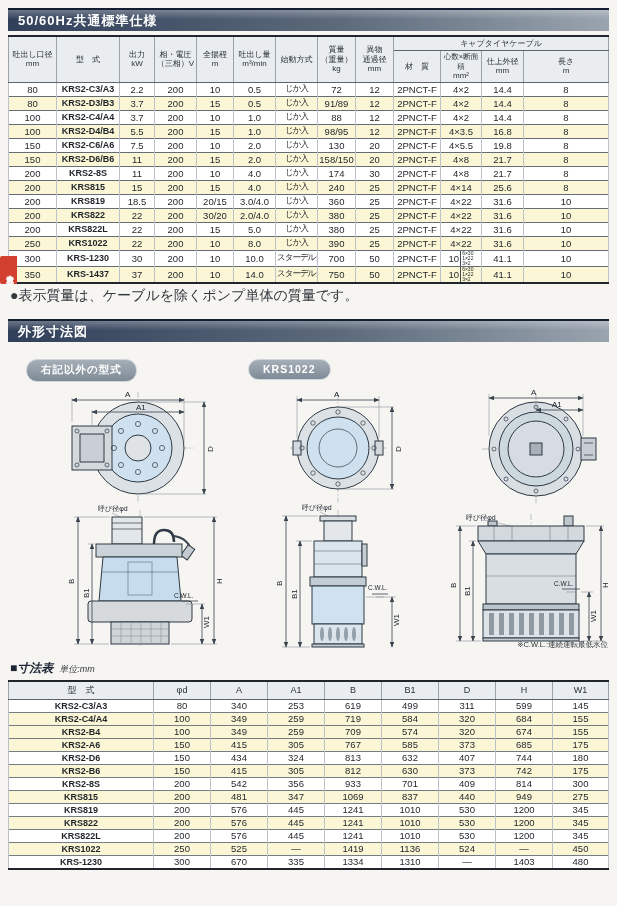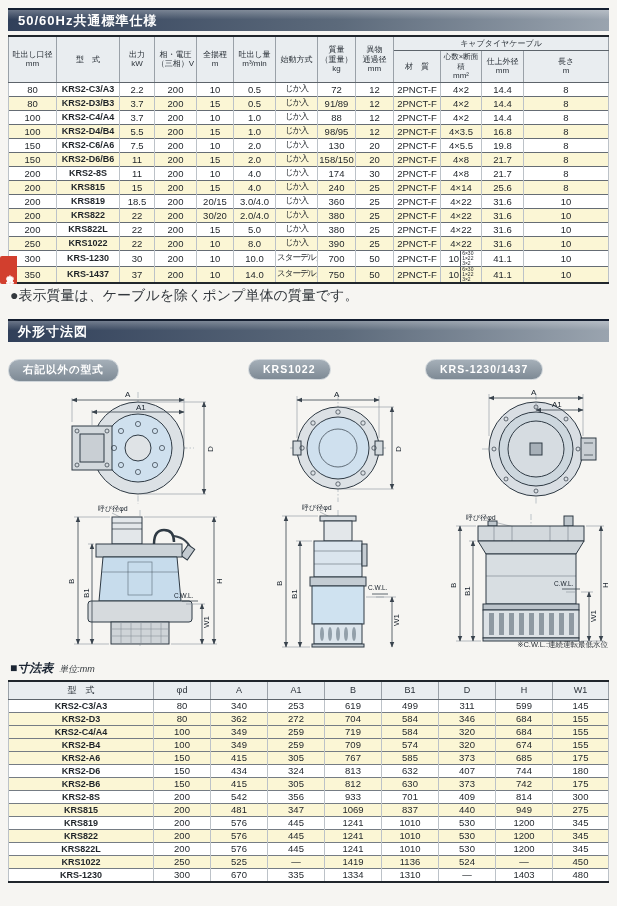--- a/index.html
+++ b/index.html
@@ -52,21 +52,21 @@
   }
   .footnote{margin:3px 10px 0;font-size:14px;color:#33383d;}
   
   .pills{position:relative;height:22px;margin:17px 8px 0;}
   .pill{
     position:absolute;top:0;display:inline-block;padding:3px 14px 4px;
     background:linear-gradient(180deg,#a5afb8 0%,#7e8a95 100%);
     border:1px solid #cfd5da;border-radius:11px;
     color:#fff;font-size:10.5px;font-weight:bold;letter-spacing:1px;white-space:nowrap;
   }
-  .pill.p1{left:0;} .pill.p2{left:240px;} .pill.p3{left:417px;}
+  .pill.p1{left:18px;} .pill.p2{left:240px;} .pill.p3{left:417px;}
   
   .diagram-row{margin:5px 8px 0;}
   .ol{stroke:#2f3a44;stroke-width:1;}
   .thin{stroke:#2f3a44;stroke-width:.7;fill:none;}
   .dl{stroke:#39434d;stroke-width:.8;}
   .ext{stroke:#8a929a;stroke-width:.6;}
   .cl{stroke:#98a2ab;stroke-width:.6;stroke-dasharray:6 2 1.5 2;}
   text.dim{font-size:8px;fill:#161f29;}
   text.bore{font-size:7px;fill:#161f29;}
   text.cwl{font-size:6.5px;fill:#161f29;}
@@ -372,21 +372,20 @@
 </div>
 <div class="footnote">●表示質量は、ケーブルを除くポンプ単体の質量です。</div>
 
 <div class="section-bar second-bar">
   <span>外形寸法図</span>
 </div>
 
 <div class="pills">
   <span class="pill p1">右記以外の型式</span>
   <span class="pill p2">KRS1022</span>
-  <span class="pill p3">KRS-1230/1437</span>
 </div>
 
 <div class="diagram-row">
 <svg width="601" height="262" viewBox="0 0 601 262">
   <defs>
     <marker id="ar" viewBox="0 0 10 10" refX="9" refY="5" markerWidth="7" markerHeight="7" orient="auto-start-reverse">
       <path d="M0,1 L10,5 L0,9 z" fill="#39434d"></path>
     </marker>
   </defs>
 
@@ -643,31 +642,20 @@
           <td>80</td>
           <td>340</td>
           <td>253</td>
           <td>619</td>
           <td>499</td>
           <td>311</td>
           <td>599</td>
           <td>145</td>
         </tr>
 
-        <tr class="hl">
-          <td class="model">KRS2-D3</td>
-          <td>80</td>
-          <td>362</td>
-          <td>272</td>
-          <td>704</td>
-          <td>584</td>
-          <td>346</td>
-          <td>684</td>
-          <td>155</td>
-        </tr>
 
 
         <tr class="hl">
           <td class="model">KRS2-C4/A4</td>
           <td>100</td>
           <td>349</td>
           <td>259</td>
           <td>719</td>
           <td>584</td>
           <td>320</td>

